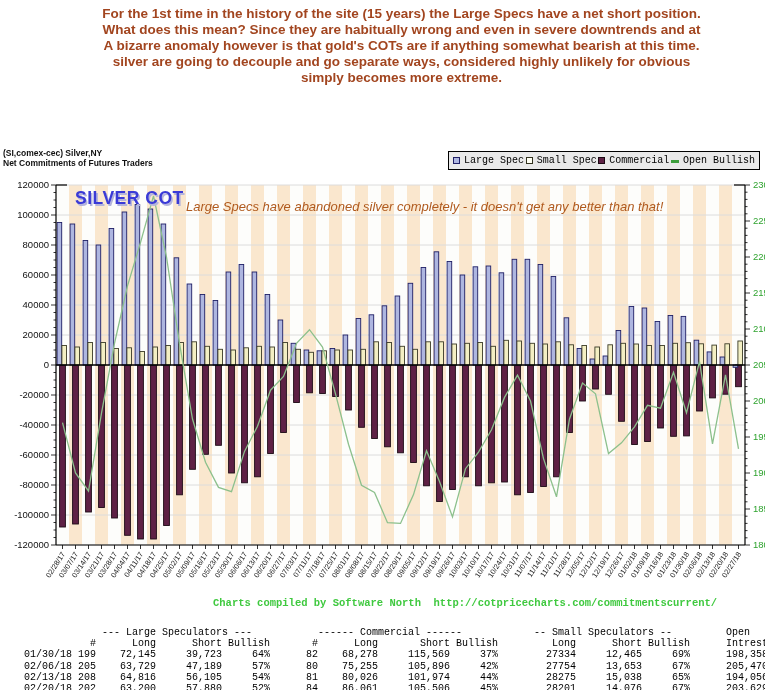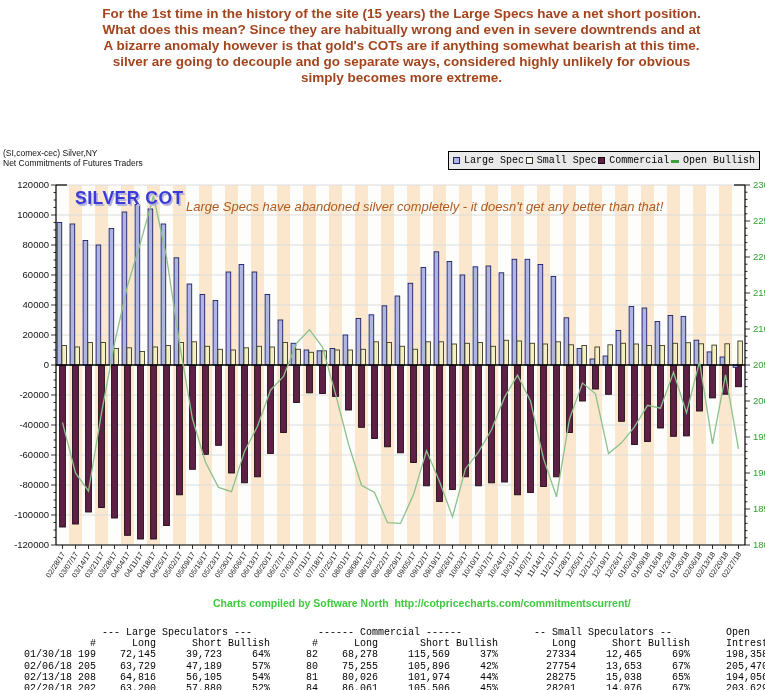--- a/index.html
+++ b/index.html
@@ -1,34 +1,34 @@
 <!DOCTYPE html>
 <html><head>
 <meta charset="utf-8">
 <style>
   html,body{margin:0;padding:0;}
   body{width:765px;height:690px;background:#fff;position:relative;overflow:hidden;
        font-family:"Liberation Sans",sans-serif;}
   .intro{position:absolute;top:6px;left:0;width:765px;text-align:center;
          font-weight:bold;font-size:13.5px;line-height:16px;color:#A2451F;margin-left:19px;}
-  .chart-titles{position:absolute;top:148px;left:3px;font-weight:normal;font-size:8.5px;
+  .chart-titles{position:absolute;top:148px;left:3px;font-weight:bold;font-size:8.5px;
                 line-height:10px;color:#111;}
   .legend{position:absolute;top:151px;left:448px;width:312px;height:19px;
           background:#E9E9E9;border:1px solid #000;display:flex;align-items:center;
           font-family:"Liberation Mono",monospace;font-size:10px;color:#000;
           padding:0 4px;box-sizing:border-box;justify-content:space-between;}
   .legend-item{display:flex;align-items:center;gap:4px;white-space:nowrap;}
   .sw{display:inline-block;width:7px;height:7px;box-sizing:border-box;}
   .sw-large{background:#AEB6E0;border:1px solid #1F1F66;}
   .sw-small{background:#FFFFF4;border:1px solid #33331F;}
   .sw-comm{background:#5E2145;border:1px solid #1A0912;}
   .sw-oi{width:8px;height:3px;background:#3C9E3C;border:none;margin-top:1px;}
   #chart-svg{position:absolute;top:0;left:8px;width:765px;height:690px;pointer-events:none;}
   .footer-credit{position:absolute;top:597px;left:213px;white-space:pre;
-                 font-family:Liberation Sans, sans-serif;font-weight:bold;
+                 font-family:Liberation Mono, monospace;font-weight:bold;
                  font-size:10.5px;color:#3FC93F;}
   .cot-table{position:absolute;top:611px;left:8px;margin:16px;white-space:pre;
              font-family:"Liberation Mono",monospace;font-size:10px;line-height:11.2px;color:#000;}
 </style>
 </head>
 <body>
 
 <div id="chart-svg"><svg width="765" height="690" viewBox="0 0 765 690" xmlns="http://www.w3.org/2000/svg">
       <g>
         <rect x="48.0" y="185" width="13.00" height="360" fill="#FDFDFB"></rect>

